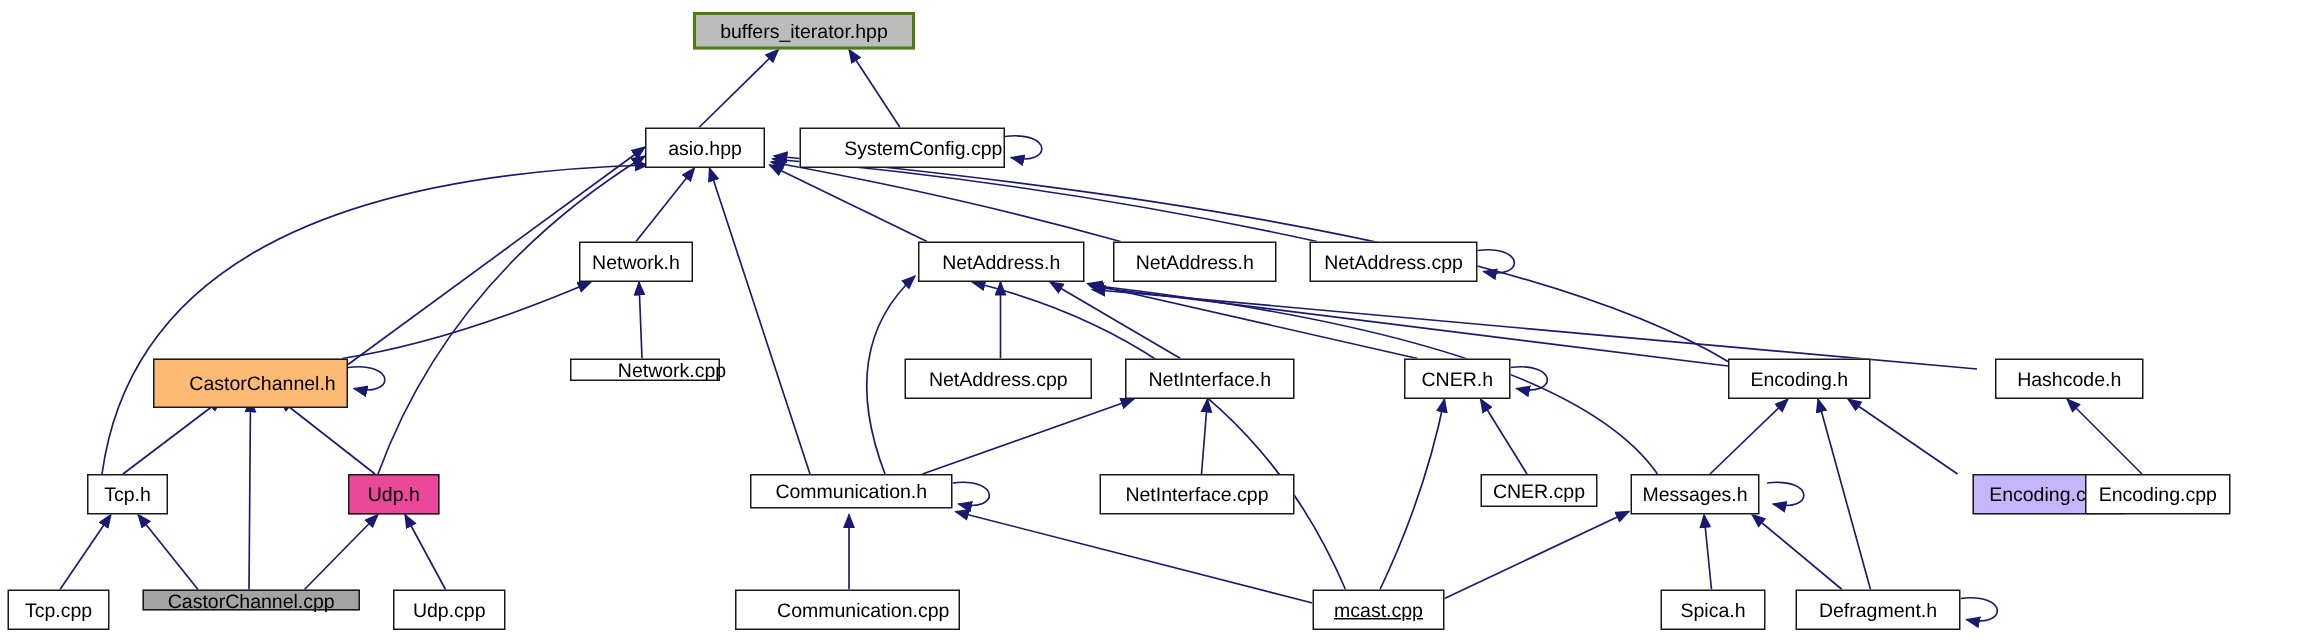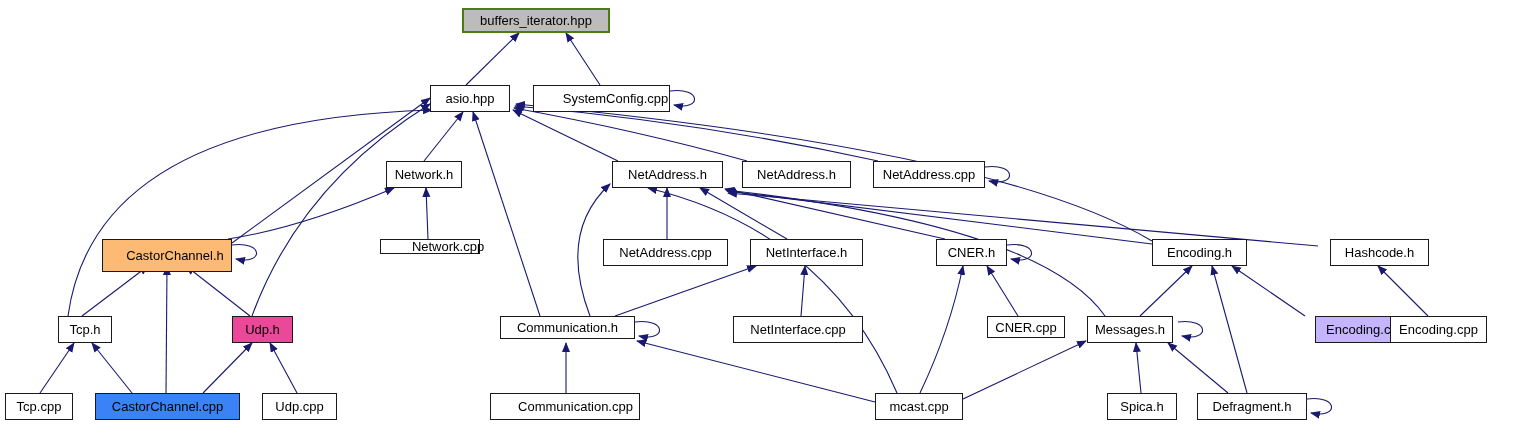--- a/index.html
+++ b/index.html
@@ -89,20 +89,20 @@
       <div class="node" style="left: 1318px; top: 239px; width: 99px; height: 27px; background: rgb(255, 255, 255); border-color: rgb(26, 26, 26); margin-left: 12px;">Hashcode.h</div>
       <div class="node" style="left: 58px; top: 316px; width: 54px; height: 27px; background: rgb(255, 255, 255); border-color: rgb(26, 26, 26);">Tcp.h</div>
       <div class="node" style="left: 232px; top: 316px; width: 61px; height: 27px; background: #ec4899; border-color: rgb(26, 26, 26);">Udp.h</div>
       <div class="node" style="left: 500px; top: 316px; width: 135px; height: 23px; background: rgb(255, 255, 255); border-color: rgb(26, 26, 26);">Communication.h</div>
       <div class="node" style="left: 733px; top: 316px; width: 130px; height: 27px; background: rgb(255, 255, 255); border-color: rgb(26, 26, 26);">NetInterface.cpp</div>
       <div class="node" style="left: 987px; top: 316px; width: 78px; height: 22px; background: rgb(255, 255, 255); border-color: rgb(26, 26, 26);">CNER.cpp</div>
       <div class="node" style="left: 1087px; top: 316px; width: 86px; height: 27px; background: rgb(255, 255, 255); border-color: rgb(26, 26, 26);">Messages.h</div>
       <div class="node" style="left: 1267px; top: 316px; width: 101px; height: 27px; background: #c4b5fd; border-color: rgb(26, 26, 26); margin-left: 48px;">Encoding.cpp</div>
       <div class="node" style="left: 1390px; top: 316px; width: 97px; height: 27px; background: rgb(255, 255, 255); border-color: rgb(26, 26, 26);">Encoding.cpp</div>
       <div class="node" style="left: 5px; top: 393px; width: 68px; height: 27px; background: rgb(255, 255, 255); border-color: rgb(26, 26, 26);">Tcp.cpp</div>
-      <div class="node" style="left: 95px; top: 393px; width: 145px; height: 27px; background: #3b82f6; border-color: rgb(26, 26, 26);">CastorChannel.cpp</div>
+      <div class="node" style="left: 95px; top: 393px; width: 145px; height: 14px; background: #a3a3a3; border-color: rgb(26, 26, 26);">CastorChannel.cpp</div>
       <div class="node" style="left: 262px; top: 393px; width: 75px; height: 27px; background: rgb(255, 255, 255); border-color: rgb(26, 26, 26);">Udp.cpp</div>
       <div class="node" style="left: 490px; top: 393px; width: 150px; height: 27px; background: rgb(255, 255, 255); border-color: rgb(26, 26, 26); padding-left: 21px;">Communication.cpp</div>
-      <div class="node" style="left: 875px; top: 393px; width: 88px; height: 27px; background: rgb(255, 255, 255); border-color: rgb(26, 26, 26);">mcast.cpp</div>
+      <div class="node" style="left: 875px; top: 393px; width: 88px; height: 27px; background: rgb(255, 255, 255); border-color: rgb(26, 26, 26); text-decoration: underline;">mcast.cpp</div>
       <div class="node" style="left: 1107px; top: 393px; width: 70px; height: 27px; background: rgb(255, 255, 255); border-color: rgb(26, 26, 26);">Spica.h</div>
       <div class="node" style="left: 1197px; top: 393px; width: 110px; height: 27px; background: rgb(255, 255, 255); border-color: rgb(26, 26, 26);">Defragment.h</div>
     </div>
 </div>
 
 </body></html>

